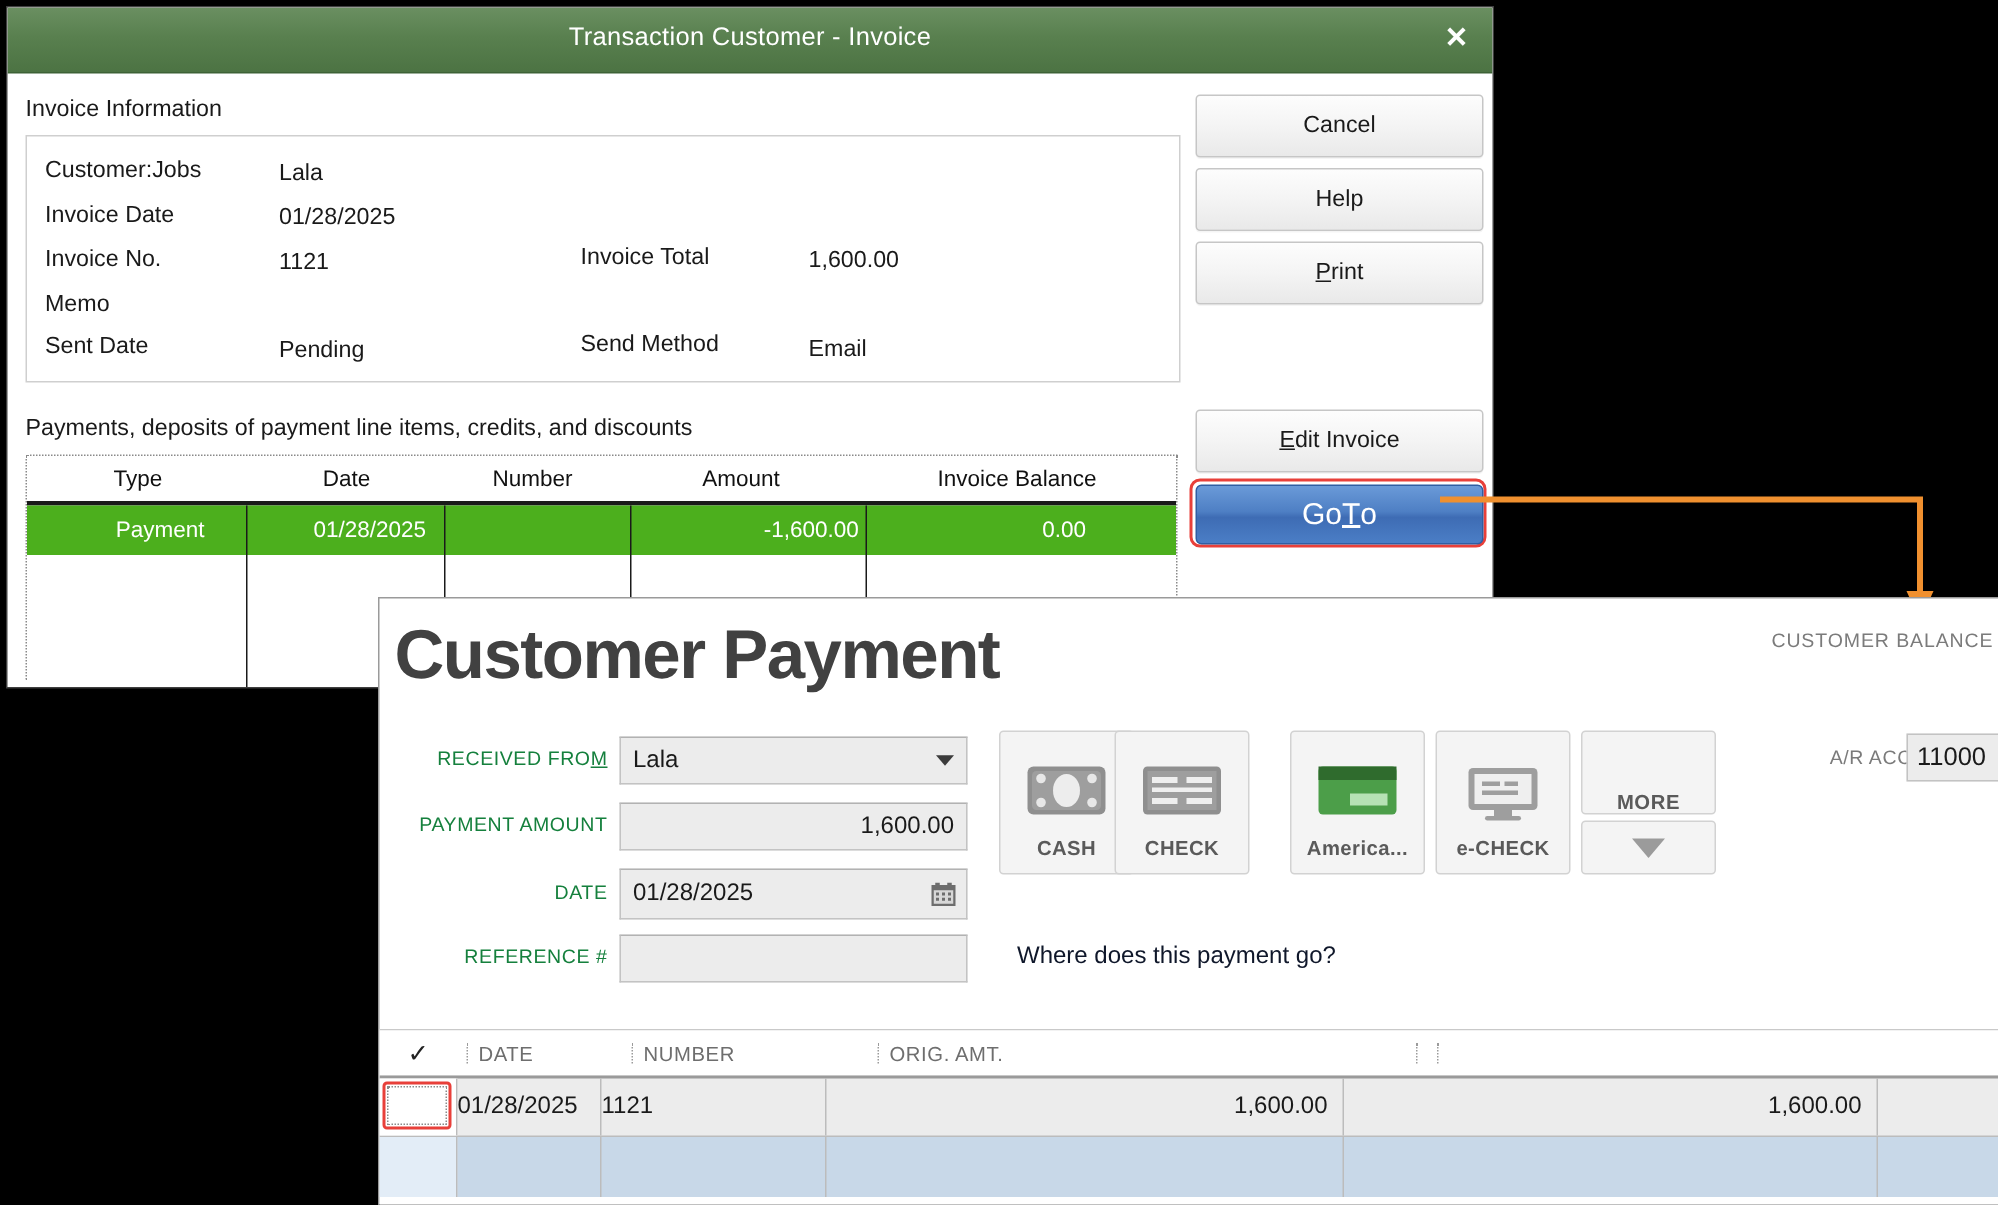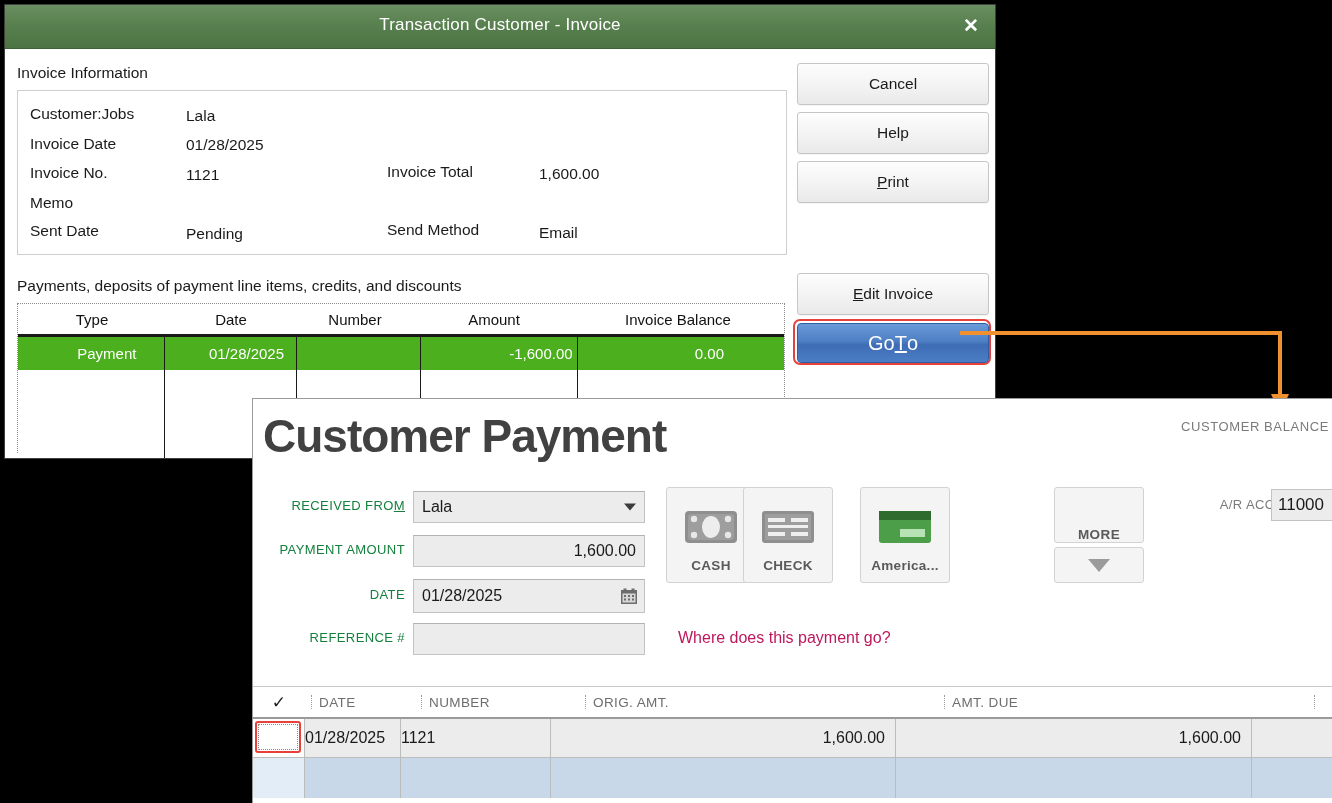--- a/index.html
+++ b/index.html
@@ -188,21 +188,21 @@
     display:flex;align-items:center;justify-content:center;
     box-sizing:border-box;cursor:pointer;
   }
   #pm-downbtn .tri{
     width:0;height:0;border-left:11px solid transparent;border-right:11px solid transparent;
     border-top:13px solid #9b9b9b;
   }
 
   #where-link{
     position:absolute;left:425px;top:230px;
-    font-size:16px;color:#be185d;cursor:pointer;
+    font-size:16px;color:#0f172a;cursor:pointer;
   }
 
   #l-ar{
     position:absolute;left:900px;top:98px;width:160px;
     font-size:13px;color:#7b7b7b;letter-spacing:.4px;text-align:right;
   }
   #f-ar{
     position:absolute;left:1018px;top:90px;width:70px;height:32px;
     background:#ececec;border:1px solid #c3c3c3;
     box-sizing:border-box;
@@ -416,20 +416,32 @@
 
   <div class="pm-btn" id="pm-amex">
     <svg class="pm-icon" width="54" height="34" viewBox="0 0 54 34">
       <rect x="1" y="1" width="52" height="32" rx="3" fill="#4c9e49"></rect>
       <rect x="1" y="1" width="52" height="9" fill="#2f6b2d"></rect>
       <rect x="22" y="19" width="25" height="8" fill="#b6e2b4"></rect>
     </svg>
     <div class="pm-label">America...</div>
   </div>
 
+  <div class="pm-btn" id="pm-echeck">
+    <svg class="pm-icon" width="50" height="38" viewBox="0 0 50 38">
+      <rect x="2" y="2" width="46" height="28" rx="3" fill="#9e9e9e"></rect>
+      <rect x="6" y="6" width="38" height="20" fill="#efefef"></rect>
+      <rect x="11" y="11" width="12" height="3" fill="#9e9e9e"></rect>
+      <rect x="26" y="11" width="9" height="3" fill="#9e9e9e"></rect>
+      <rect x="11" y="17" width="24" height="3" fill="#9e9e9e"></rect>
+      <rect x="19" y="30" width="12" height="4" fill="#9e9e9e"></rect>
+      <rect x="13" y="34" width="24" height="3" rx="1.5" fill="#9e9e9e"></rect>
+    </svg>
+    <div class="pm-label">e-CHECK</div>
+  </div>
 
   <div id="pm-more">
     <span>MORE</span>
   </div>
   <div id="pm-downbtn">
     <span class="tri"></span>
   </div>
 
   <div id="where-link">Where does this payment go?</div>
 
@@ -441,21 +453,20 @@
   <div id="cp-grid">
     <div id="grid-head">
       <div class="gh g-check">✓</div>
       <div class="gsep"></div>
       <div class="gh g-date">DATE</div>
       <div class="gsep"></div>
       <div class="gh g-num">NUMBER</div>
       <div class="gsep"></div>
       <div class="gh g-orig">ORIG. AMT.</div>
       <div class="gsep"></div>
-      <div class="gh g-due">AMT. DUE</div>
       <div class="gsep"></div>
       <div class="gh g-end"></div>
     </div>
 
     <div id="grid-row1">
       <div class="gc gc-check">
         <div id="checkbox-hl"></div>
         <div id="checkbox-inner"></div>
       </div>
       <div class="gc gc-date">01/28/2025</div>

